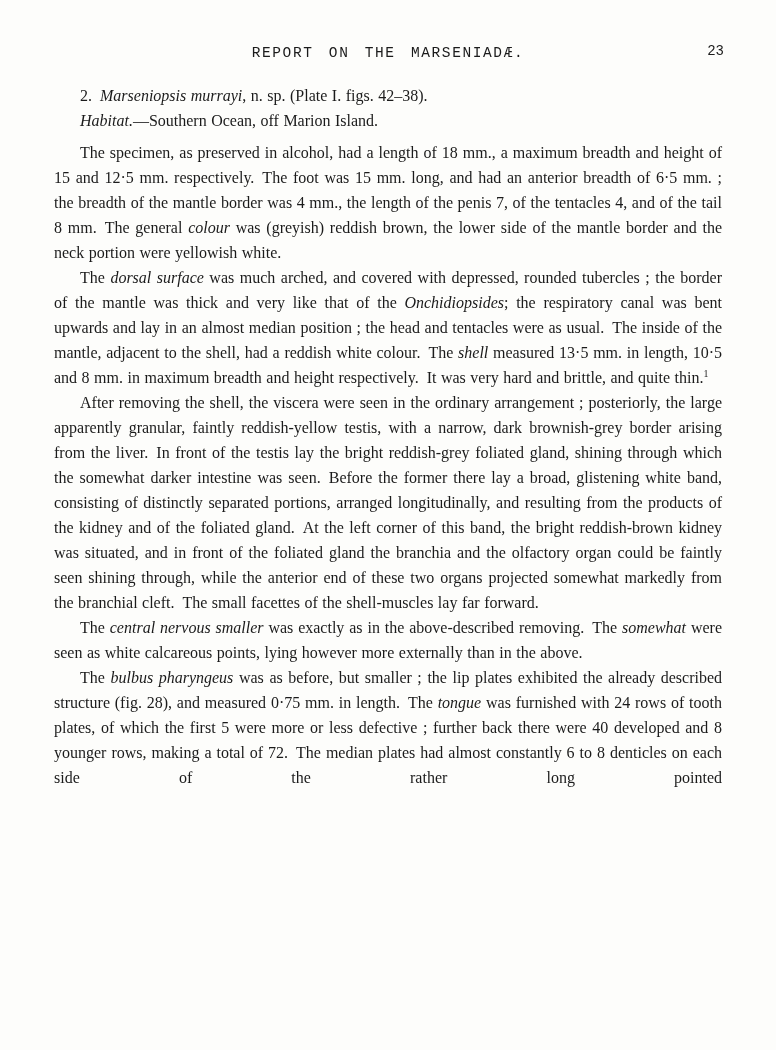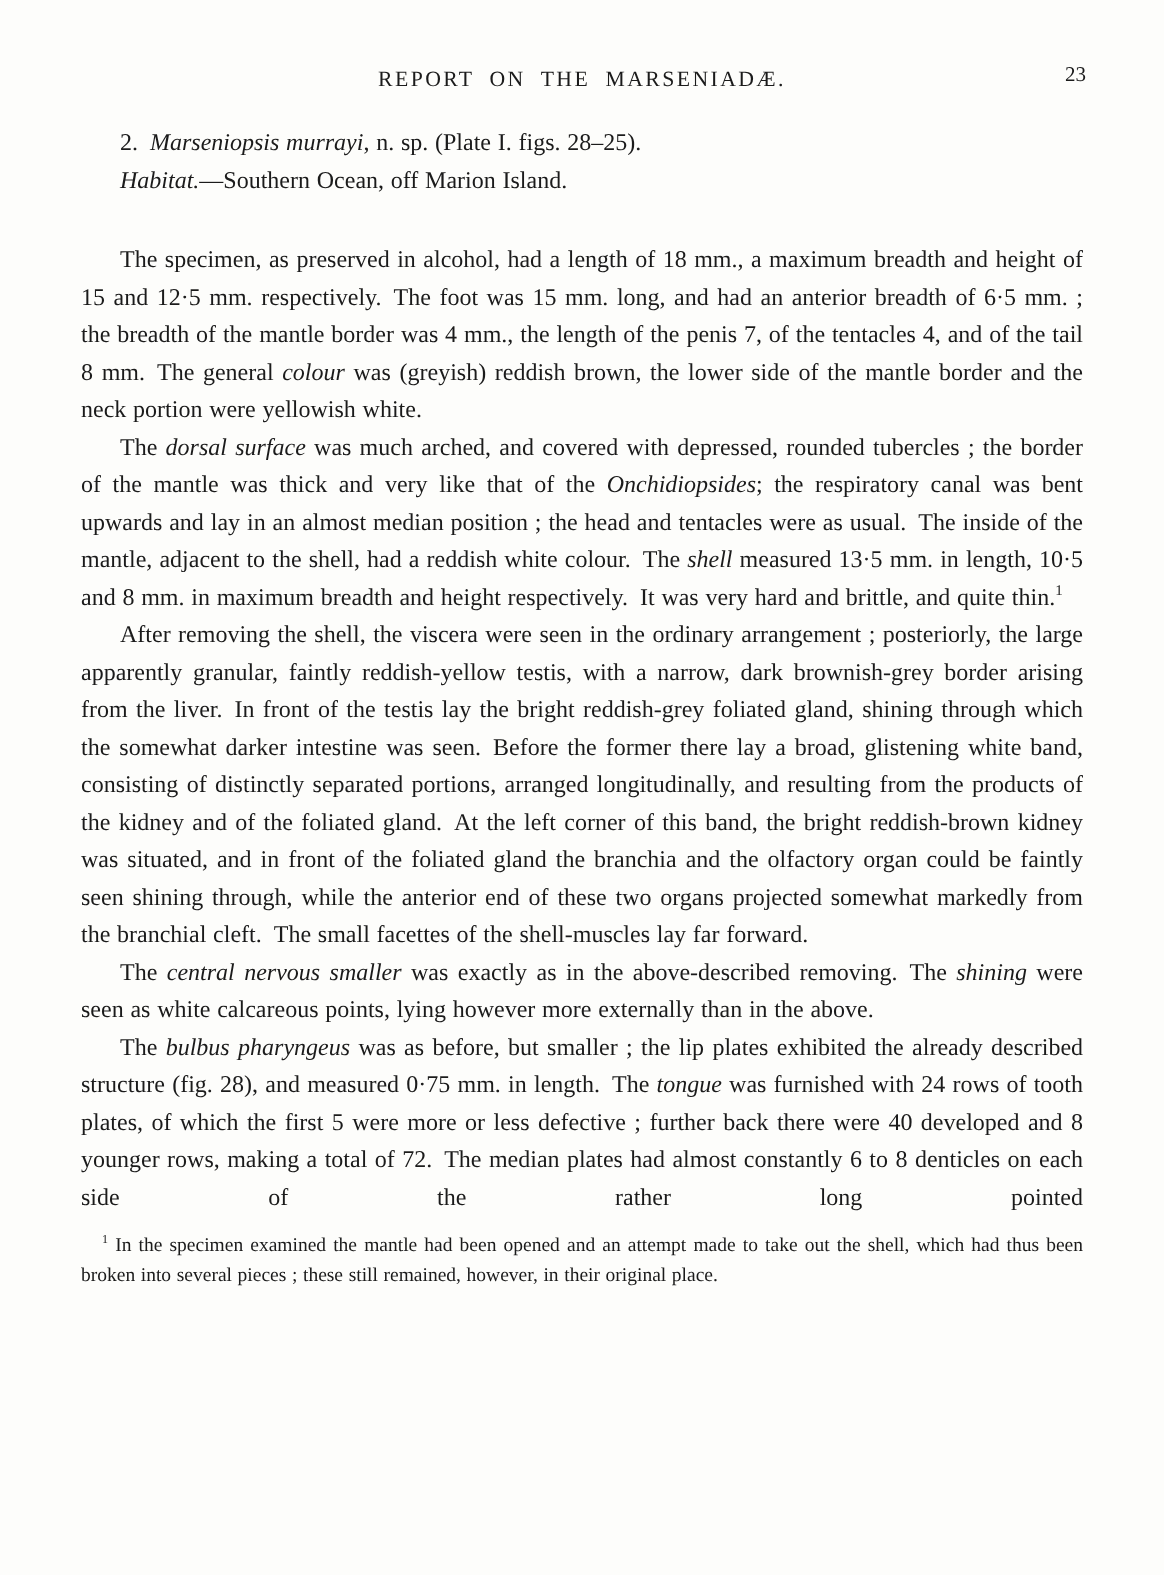--- a/index.html
+++ b/index.html
@@ -21,38 +21,39 @@
   }
   .running-head {
     position: relative;
     text-align: center;
     font-size: 14.5px;
     line-height: 18px;
     letter-spacing: 1.6px;
     word-spacing: 5px;
     margin-bottom: 21px;
     white-space: nowrap;
+    font-family: Liberation Mono, monospace;
   }
   .page-number {
     position: absolute;
     right: -2px;
     top: -2px;
     font-size: 14px;
     letter-spacing: 0;
     word-spacing: 0;
   }
   .para {
     margin: 0;
     font-size: 16px;
     line-height: 25px;
     text-align: justify;
     text-indent: 26px;
     word-spacing: 0.5px;
   }
-  .habitat-line { margin-bottom: 28px; }
+  .habitat-line { margin-bottom: 7px; }
   .continued { text-align-last: justify; }
   sup {
     font-size: 0.62em;
     line-height: 0;
     vertical-align: super;
   }
   i { }
   .footnote-block { margin-top: 9px; }
   .footnote-para {
     margin: 0;
@@ -66,25 +67,22 @@
 </head>
 <body>
 
 <div class="page">
   <div class="content">
     <div class="running-head">
       <span>REPORT ON THE MARSENIADÆ.</span>
       <span class="page-number">23</span>
     </div>
     <div>
-        <p class="para heading-line"><span>2. </span><i>Marseniopsis murrayi</i><span>, n. sp. (Plate I. figs. 28–25).</span></p>
+        <p class="para heading-line"><span>2. </span><i>Marseniopsis murrayi</i><span>, n. sp. (Plate I. figs. 42–38).</span></p>
         <p class="para habitat-line"><i>Habitat.</i><span>—Southern Ocean, off Marion Island.</span></p>
         <p class="para body-para"><span>The specimen, as preserved in alcohol, had a length of 18 mm., a maximum breadth and height of 15 and 12·5 mm. respectively. The foot was 15 mm. long, and had an anterior breadth of 6·5 mm. ; the breadth of the mantle border was 4 mm., the length of the penis 7, of the tentacles 4, and of the tail 8 mm. The general </span><i>colour</i><span> was (greyish) reddish brown, the lower side of the mantle border and the neck portion were yellowish white.</span></p>
         <p class="para body-para"><span>The </span><i>dorsal surface</i><span> was much arched, and covered with depressed, rounded tubercles ; the border of the mantle was thick and very like that of the </span><i>Onchidiopsides</i><span>; the respiratory canal was bent upwards and lay in an almost median position ; the head and tentacles were as usual. The inside of the mantle, adjacent to the shell, had a reddish white colour. The </span><i>shell</i><span> measured 13·5 mm. in length, 10·5 and 8 mm. in maximum breadth and height respectively. It was very hard and brittle, and quite thin.</span><sup>1</sup></p>
         <p class="para body-para"><span>After removing the shell, the viscera were seen in the ordinary arrangement ; posteriorly, the large apparently granular, faintly reddish-yellow testis, with a narrow, dark brownish-grey border arising from the liver. In front of the testis lay the bright reddish-grey foliated gland, shining through which the somewhat darker intestine was seen. Before the former there lay a broad, glistening white band, consisting of distinctly separated portions, arranged longitudinally, and resulting from the products of the kidney and of the foliated gland. At the left corner of this band, the bright reddish-brown kidney was situated, and in front of the foliated gland the branchia and the olfactory organ could be faintly seen shining through, while the anterior end of these two organs projected somewhat markedly from the branchial cleft. The small facettes of the shell-muscles lay far forward.</span></p>
-        <p class="para body-para"><span>The </span><i>central nervous smaller</i><span> was exactly as in the above-described removing. The </span><i>shining</i><span> were seen as white calcareous points, lying however more externally than in the above.</span></p>
+        <p class="para body-para"><span>The </span><i>central nervous smaller</i><span> was exactly as in the above-described removing. The </span><i>somewhat</i><span> were seen as white calcareous points, lying however more externally than in the above.</span></p>
         <p class="para body-para continued"><span>The </span><i>bulbus pharyngeus</i><span> was as before, but smaller ; the lip plates exhibited the already described structure (fig. 28), and measured 0·75 mm. in length. The </span><i>tongue</i><span> was furnished with 24 rows of tooth plates, of which the first 5 were more or less defective ; further back there were 40 developed and 8 younger rows, making a total of 72. The median plates had almost constantly 6 to 8 denticles on each side of the rather long pointed</span></p>
-      </div>
-    <div class="footnote-block">
-        <p class="footnote-para"><sup>1</sup><span> In the specimen examined the mantle had been opened and an attempt made to take out the shell, which had thus been broken into several pieces ; these still remained, however, in their original place.</span></p>
       </div>
   </div>
 </div>
 
 </body></html>

